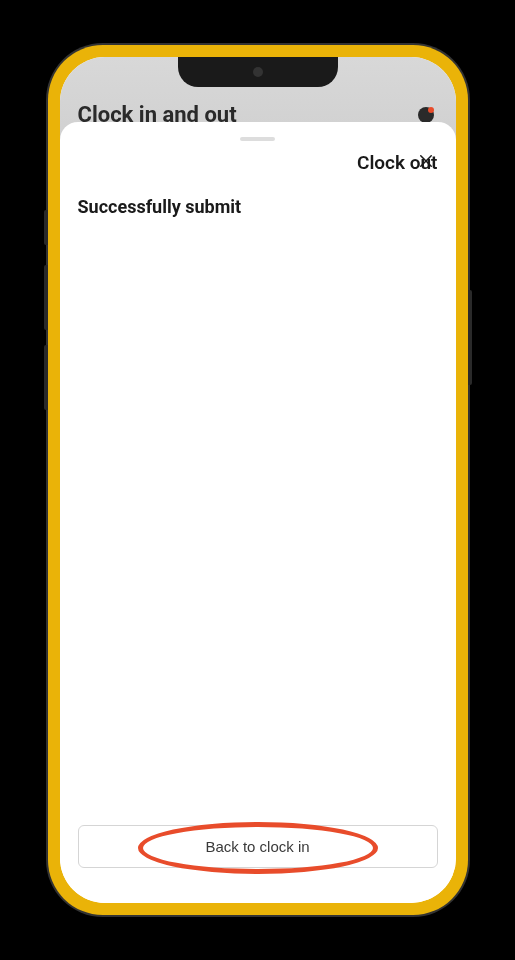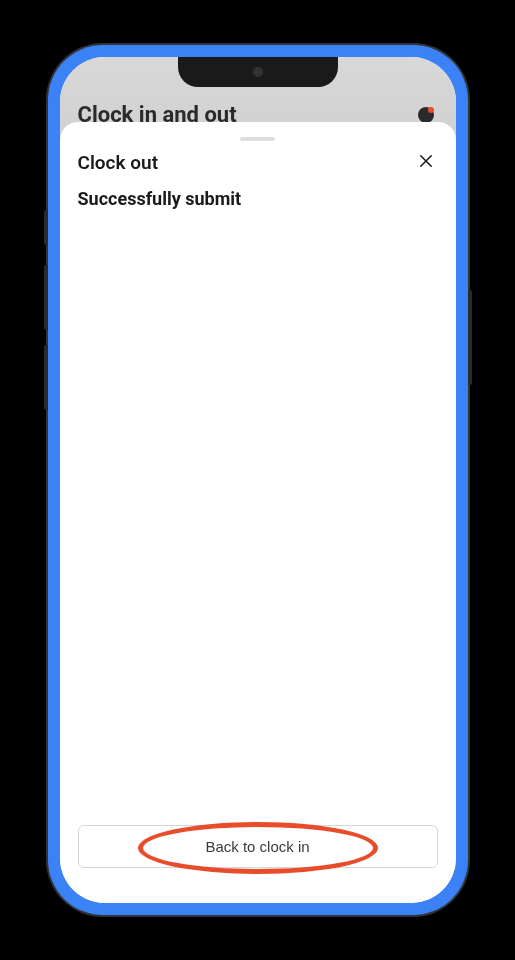--- a/index.html
+++ b/index.html
@@ -13,21 +13,21 @@
       height: 960px;
       font-family: -apple-system, BlinkMacSystemFont, 'Segoe UI', Roboto, sans-serif;
       display: flex;
       align-items: center;
       justify-content: center;
       position: relative;
     }
     .phone-frame {
       width: 420px;
       height: 870px;
-      background: #3b82f6;
+      background: #eab308;
       border-radius: 55px;
       padding: 12px;
       position: relative;
       box-shadow: 0 0 0 2px #333;
     }
     .phone-inner {
       width: 100%;
       height: 100%;
       background: #fff;
       border-radius: 45px;
@@ -128,22 +128,22 @@
     }
     .drag-handle {
       width: 35px;
       height: 4px;
       background: #ddd;
       border-radius: 2px;
       margin: 0 auto 10px auto;
     }
     .modal-header {
       position: relative;
-      text-align: left;
-      margin-bottom: 14px;
+      text-align: right;
+      margin-bottom: 22px;
     }
     .modal-title {
       font-size: 19px;
       font-weight: 600;
       color: #1a1a1a;
     }
     .close-button {
       position: absolute;
       right: 0;
       top: -2px;

